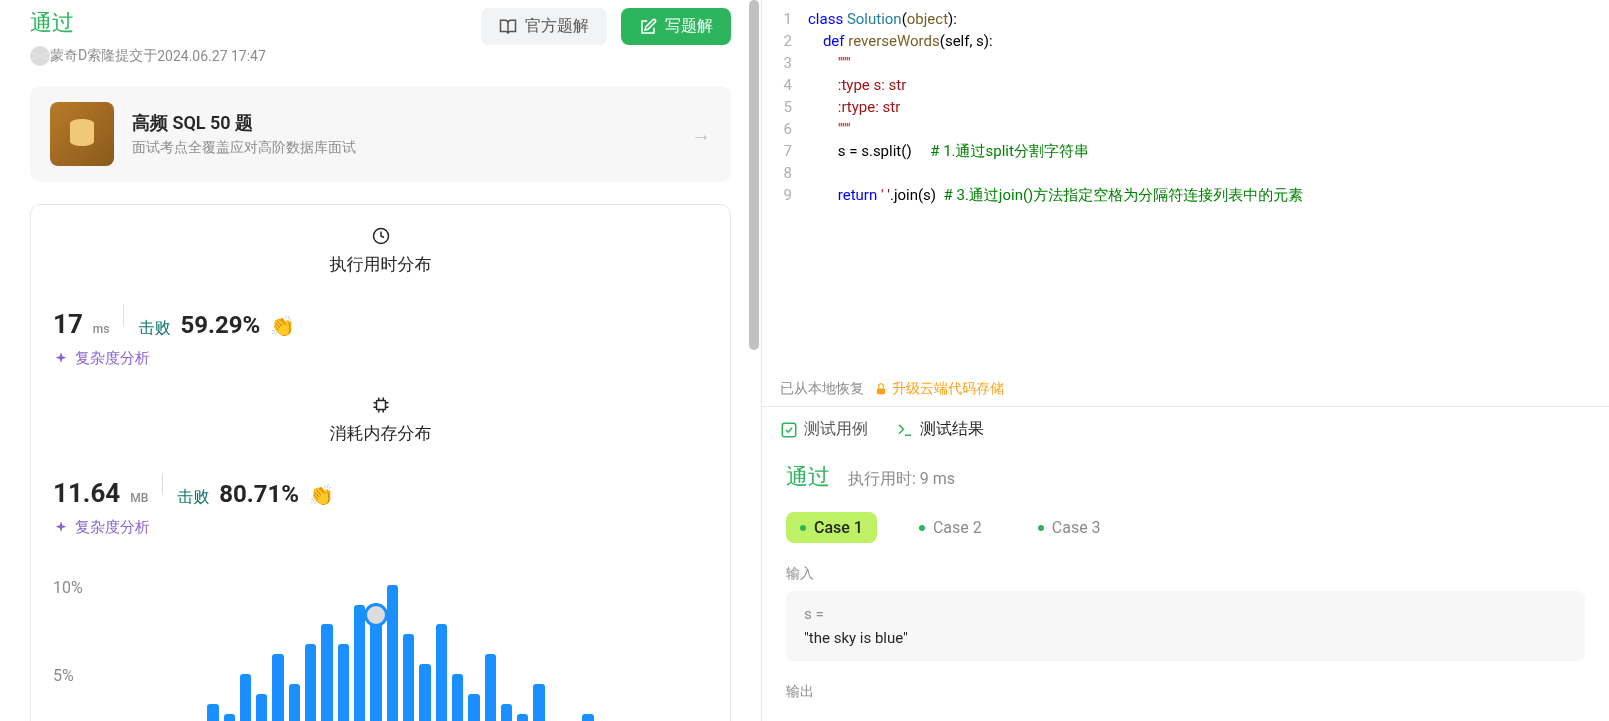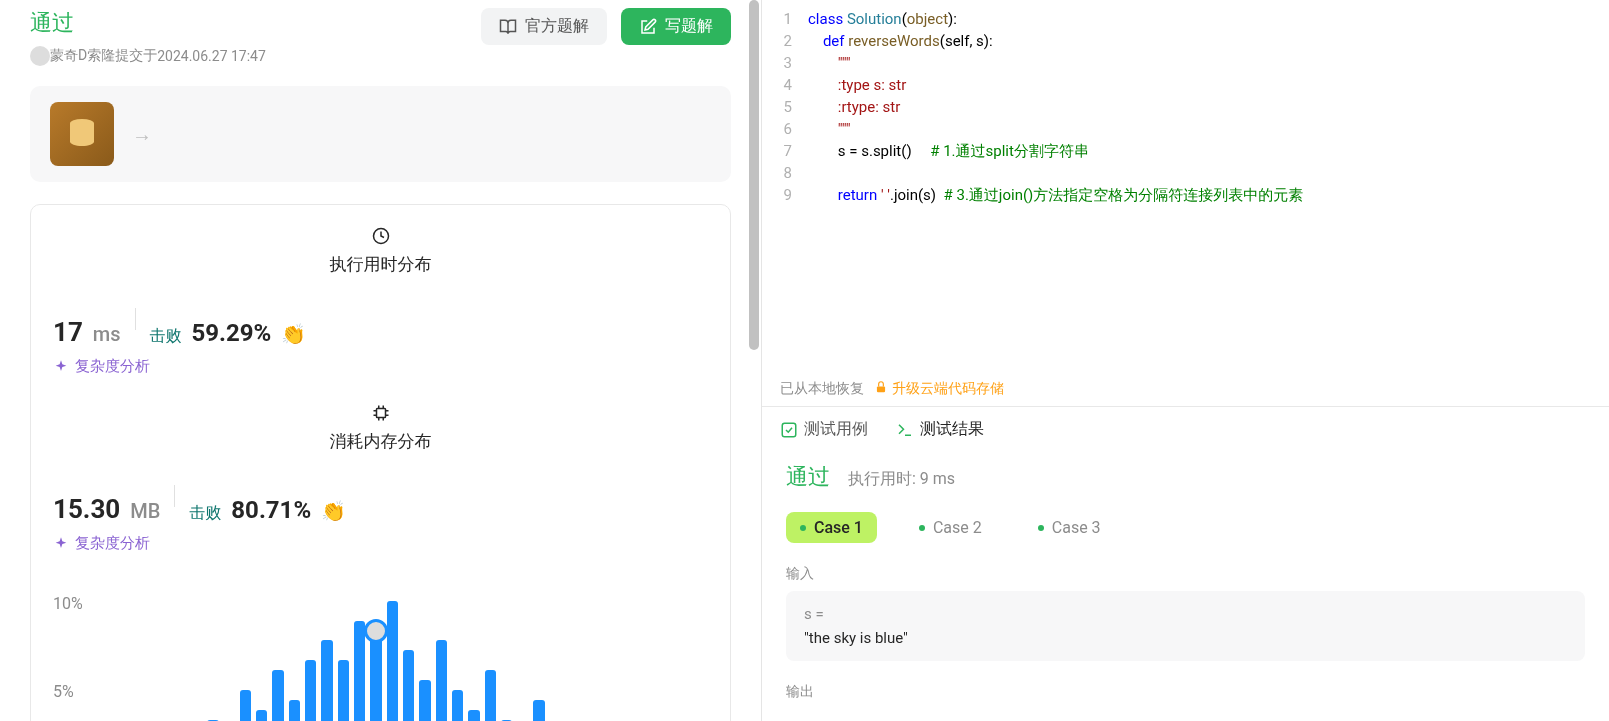--- a/index.html
+++ b/index.html
@@ -24,21 +24,21 @@
 .promo-text { flex:1; }
 .promo-title { font-size:18px; font-weight:600; color:#262626; }
 .promo-sub { font-size:14px; color:#8c8c8c; margin-top:4px; }
 .promo-arrow { color:#bfbfbf; font-size:20px; }
 .card { border:1px solid #e8e8e8; border-radius:10px; padding:22px; margin-top:22px; }
 .metric-block { margin-bottom:28px; }
 .metric-title { display:flex; align-items:center; gap:8px; color:#262626; font-size:17px; font-weight:500;flex-direction:column; }
 .metric-title svg { width:18px; height:18px; }
 .metric-row { display:flex; align-items:baseline; gap:10px; margin-top:14px; }
 .metric-val { font-size:26px; font-weight:700; color:#262626; }
-.metric-unit { font-size:20px; color:#8c8c8c; font-weight:500;margin-top:32px; }
+.metric-unit { font-size:12px; color:#8c8c8c; font-weight:500;margin-top:32px; }
 .divider { width:1px; height:22px; background:#e0e0e0; margin:0 4px; align-self:center; }
 .metric-beat-label { font-size:16px; color:#0f766e; }
 .metric-beat { font-size:24px; font-weight:700; color:#262626; }
 .clap { font-size:20px; }
 .complexity { display:flex; align-items:center; gap:6px; color:#8a63d2; font-size:15px; margin-top:10px; }
 .complexity svg { width:16px; height:16px; }
 .chart-wrap { margin-top:18px; }
 .chart { position:relative; height:220px; display:flex; align-items:flex-end; gap:5px; padding-left:40px; padding-bottom:22px; }
 .y-label { position:absolute; left:0; font-size:16px; color:#8c8c8c; transform:translateY(50%); }
 .bar { width:15px; background:#1a90ff; border-radius:3px 3px 0 0; }
@@ -48,21 +48,21 @@
 .code-line { display:flex; }
 .gutter { width:46px; text-align:right; padding-right:16px; color:#b0b0b0; user-select:none; line-height:22px; }
 .code { white-space:pre; line-height:22px; }
 .kw { color:#0000ff; }
 .cls { color:#267f99; }
 .fn { color:#795e26; }
 .str { color:#a31515; }
 .cmt { color:#008000; }
 .plain { color:#000; }
 .restore-bar { padding:8px 18px; font-size:14px; color:#8c8c8c; display:flex; align-items:center; gap:10px; }
-.upgrade { color:#ffa116; display:flex; gap:4px; }
+.upgrade { color:#ffa116; display:flex; align-items:center; gap:4px; }
 .upgrade svg { width:14px; height:14px; }
 .panel { border-top:1px solid #e8e8e8; }
 .tabs { display:flex; gap:28px; padding:12px 18px; font-size:16px; align-items:center; }
 .tab { display:flex; align-items:center; gap:6px; color:#595959; cursor:pointer; }
 .tab.active { color:#262626; }
 .tab svg { width:18px; height:18px; }
 .result-body { padding:10px 24px 20px; }
 .result-status { font-size:22px; color:#2db55d; font-weight:500; display:inline-block; margin-right:14px; }
 .result-time { font-size:16px; color:#8c8c8c; }
 .case-tabs { display:flex; gap:28px; margin-top:20px; align-items:center; }
@@ -105,20 +105,24 @@
     </div>
 
     <div class="promo">
       <div class="promo-icon">
         <svg viewBox="0 0 24 24" fill="#f0c878">
             <ellipse cx="12" cy="5" rx="8" ry="3"></ellipse>
             <path d="M4 5v6c0 1.7 3.6 3 8 3s8-1.3 8-3V5"></path>
             <path d="M4 11v6c0 1.7 3.6 3 8 3s8-1.3 8-3v-6"></path>
           </svg>
       </div>
+      <div class="promo-text">
+        <div class="promo-title">高频 SQL 50 题</div>
+        <div class="promo-sub">面试考点全覆盖应对高阶数据库面试</div>
+      </div>
       <div class="promo-arrow">→</div>
     </div>
 
     <div class="card">
       <div class="metric-block">
         <div class="metric-title">
           <svg viewBox="0 0 24 24" fill="none" stroke="#262626" stroke-width="2">
               <circle cx="12" cy="12" r="10"></circle>
               <path d="M12 6v6l4 2"></path>
             </svg>
@@ -142,21 +146,21 @@
 
       <div class="metric-block">
         <div class="metric-title">
           <svg viewBox="0 0 24 24" fill="none" stroke="#262626" stroke-width="2">
               <rect x="6" y="6" width="12" height="12" rx="1"></rect>
               <path d="M9 2v4M15 2v4M9 18v4M15 18v4M2 9h4M2 15h4M18 9h4M18 15h4"></path>
             </svg>
           <span>消耗内存分布</span>
         </div>
         <div class="metric-row">
-          <span class="metric-val">15.30</span>
+          <span class="metric-val">11.64</span>
           <span class="metric-unit">MB</span>
           <span class="divider"></span>
           <span class="metric-beat-label">击败</span>
           <span class="metric-beat">80.71%</span>
           <span class="clap">👏</span>
         </div>
         <div class="complexity">
           <svg viewBox="0 0 24 24" fill="#8a63d2">
               <path d="M12 2l2 6 6 2-6 2-2 6-2-6-6-2 6-2z"></path>
             </svg>

